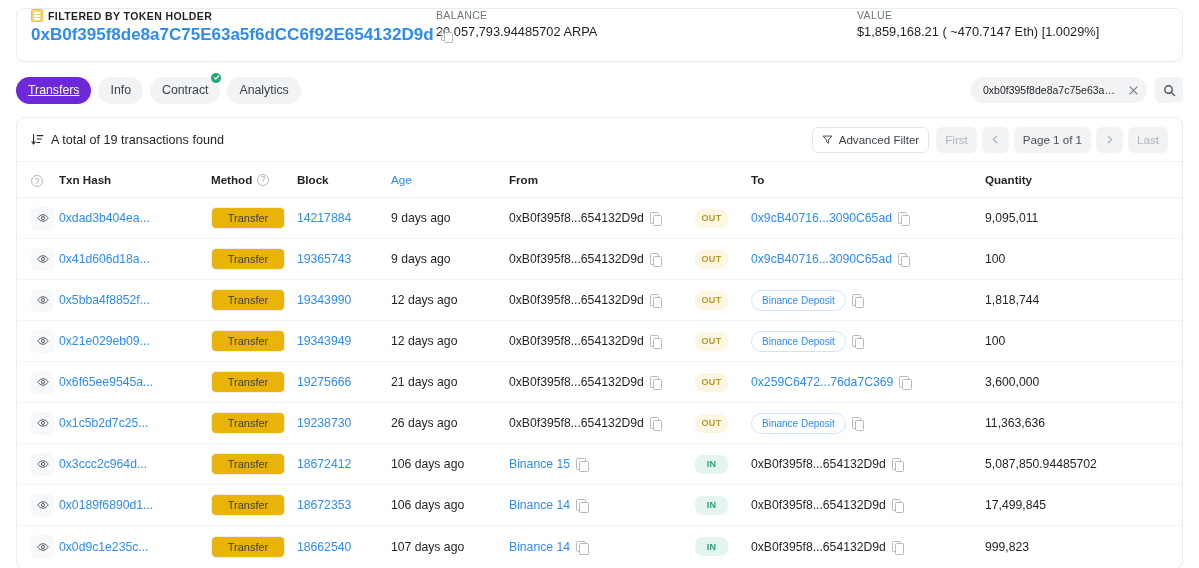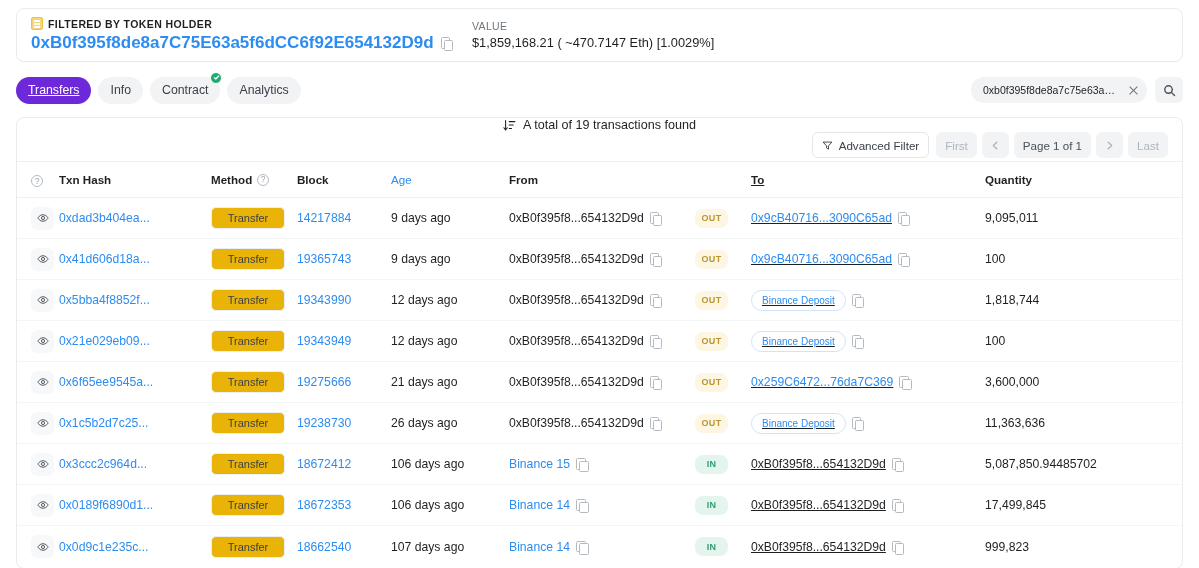--- a/index.html
+++ b/index.html
@@ -15,21 +15,21 @@
   .page { width: 1199px; height: 568px; position: relative; padding: 0 16px; }
 
   
   .summary-card {
     margin-top: 8px;
     border: 1px solid #e9ecef;
     border-radius: 8px;
     background: #fff;
     height: 54px;
     display: flex;
-    align-items: center;
+    align-items: flex-start;
     padding: 0 0 0 14px;
     box-shadow: 0 1px 1px rgba(0,0,0,0.015);
   }
   .sum-col { display: flex; flex-direction: column; justify-content: center; gap: 3px; }
   .sum-col.filtered { width: 405px; }
   .sum-col.balance  { width: 385px; }
   .sum-col.value    { flex: 1; margin-left: 36px; }
   .sum-label {
     font-size: 10.5px;
     letter-spacing: .35px;
@@ -141,21 +141,20 @@
     overflow: hidden;
     height: 452px;
     box-shadow: 0 1px 1px rgba(0,0,0,0.015);
   }
   .table-toolbar {
     height: 44px;
     display: flex;
     align-items: center;
     padding: 0 14px;
     border-bottom: 1px solid #eef1f3;
-    flex-direction: column;
   }
   .total-text {
     font-size: 12.6px;
     color: #1e2022;
     display: flex; align-items: center; gap: 7px;
   }
   .sort-ic { width: 13px; height: 13px; flex: none; }
   .toolbar-right { margin-left: auto; display: flex; align-items: center; gap: 7px; }
   .adv-filter {
     height: 26px; padding: 0 9px; border: 1px solid #e3e7ea; border-radius: 6px;
@@ -198,21 +197,21 @@
   }
   tbody tr:last-child td { border-bottom: none; }
 
   .c-eye    { width: 42px;  padding-left: 14px !important; }
   .c-hash   { width: 152px; }
   .c-method { width: 86px;  }
   .c-block  { width: 94px;  }
   .c-age    { width: 118px; }
   .c-from   { width: 186px; }
   .c-dir    { width: 56px;  }
-  .c-to     { width: 234px; text-decoration: underline; }
+  .c-to     { width: 234px; }
   .c-qty    { width: auto;  }
 
   th.c-eye, th.c-hash { padding-left: 0; }
   thead th.c-eye { padding-left: 14px; }
 
   .help-ic {
     width: 12px; height: 12px; border: 1px solid #b3bac1; border-radius: 50%;
     display: inline-flex; align-items: center; justify-content: center;
     font-size: 8.5px; color: #9aa3ab; font-weight: 400; line-height: 1;
     vertical-align: -1px; cursor: pointer; font-family: inherit;
@@ -262,20 +261,24 @@
       <div class="sum-label strong">
         <span class="tokenhold-icon"></span>
         <span>FILTERED BY TOKEN HOLDER</span>
       </div>
       <div class="sum-val">
         <a class="addr-link" href="#">0xB0f395f8de8a7C75E63a5f6dCC6f92E654132D9d</a>
         <span class="copy-ic"></span>
       </div>
     </div>
 
+    <div class="sum-col balance">
+      <div class="sum-label">BALANCE</div>
+      <div class="sum-val">20,057,793.94485702 ARPA</div>
+    </div>
 
     <div class="sum-col value">
       <div class="sum-label">VALUE</div>
       <div class="sum-val">$1,859,168.21 ( ~470.7147 Eth) [1.0029%]</div>
     </div>
   </div>
 
   <div class="tabs-row">
     <div id="tabs-container" style="display:flex;align-items:center;">
         <button class="tab active">

